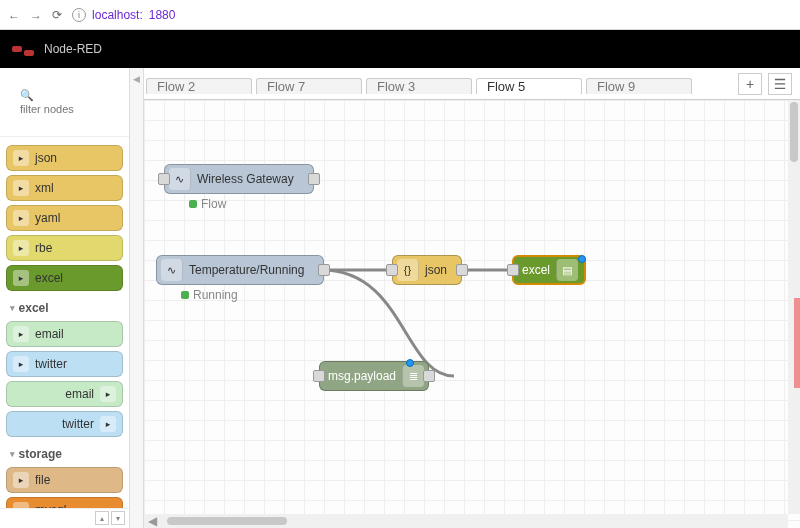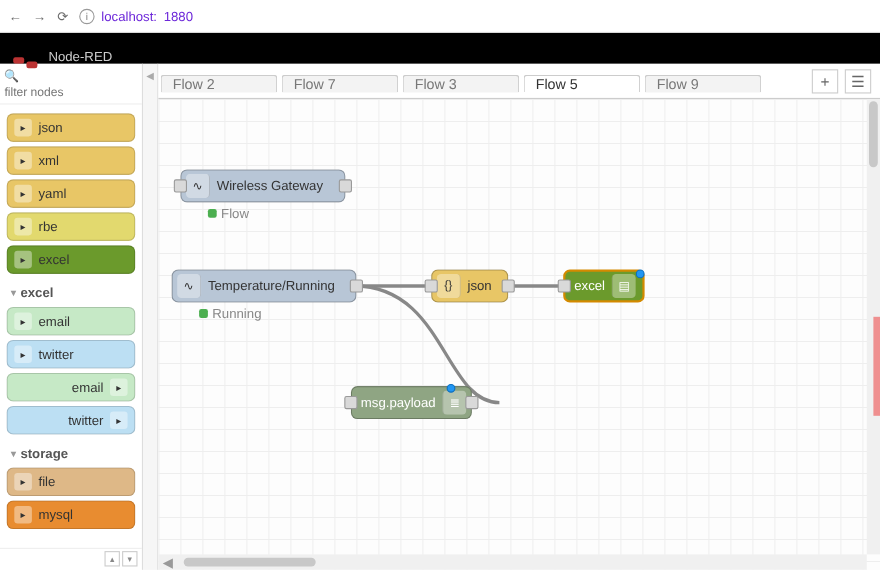--- a/index.html
+++ b/index.html
@@ -3,26 +3,26 @@
 <meta charset="utf-8">
 <style>
 *{box-sizing:border-box;margin:0;padding:0;font-family:Arial,sans-serif;font-size:12px}
 body{width:800px;height:528px;overflow:hidden;background:#fff}
 .browser-bar{height:30px;background:#fff;border-bottom:1px solid #d8d8d8;display:flex;align-items:center;padding:0 8px;gap:10px}
 .nav-arrow{color:#6b6b6b;cursor:pointer}
 .url-bar{display:flex;align-items:center;gap:6px;color:#333;font-size:13px}
 .url-bar .info{color:#7d7d7d;border:1px solid #999;border-radius:50%;width:14px;height:14px;display:inline-flex;align-items:center;justify-content:center;font-size:9px}
 .url-bar .host{color:#6d28d9}
 .url-bar .path{color:#7a7a7a}
-.header{height:28px;background:#000;color:#ccc;display:flex;align-items:flex-end;padding:0 12px;gap:10px;font-size:16px}
+.header{height:38px;background:#000;color:#ccc;display:flex;align-items:center;padding:0 12px;gap:10px;font-size:16px}
 .header .logo{display:inline-flex;gap:2px}
 .header .logo span{width:10px;height:6px;background:#b33;border-radius:2px}
 .workspace{display:flex;height:460px}
 .sidebar{width:130px;border-right:1px solid #ddd;background:#fff;display:flex;flex-direction:column}
-.filter{border-bottom:1px solid #eee;padding:4px}
+.filter{border-bottom:1px solid #eee;padding:20px}
 .filter input{width:100%;border:none;outline:none;font-size:11px;color:#999}
 .palette{flex:1;overflow-y:auto;padding:4px 6px;position:relative}
 .pal-node{height:26px;margin:4px 0;border-radius:6px;display:flex;align-items:center;padding:0 6px;gap:6px;border:1px solid rgba(0,0,0,.15);color:#333;font-size:12px}
 .pi{width:16px;height:16px;border-radius:3px;background:rgba(255,255,255,.4);display:flex;align-items:center;justify-content:center;font-size:9px}
 .pal-node.out{flex-direction:row-reverse}
 .pal-cat{font-weight:bold;color:#555;padding:6px 4px 2px;display:flex;align-items:center;gap:4px}
 .pal-cat::before{content:"▾";font-size:9px;color:#999}
 .sidebar-footer{height:20px;border-top:1px solid #eee;display:flex;justify-content:flex-end;gap:2px;padding:2px 4px}
 .sidebar-footer div{width:14px;height:14px;border:1px solid #ccc;display:flex;align-items:center;justify-content:center;font-size:8px;color:#888}
 .collapse-btn{width:14px;border-right:1px solid #ddd;display:flex;align-items:flex-start;justify-content:center;padding-top:6px;color:#aaa;font-size:9px;background:#f6f6f6}

